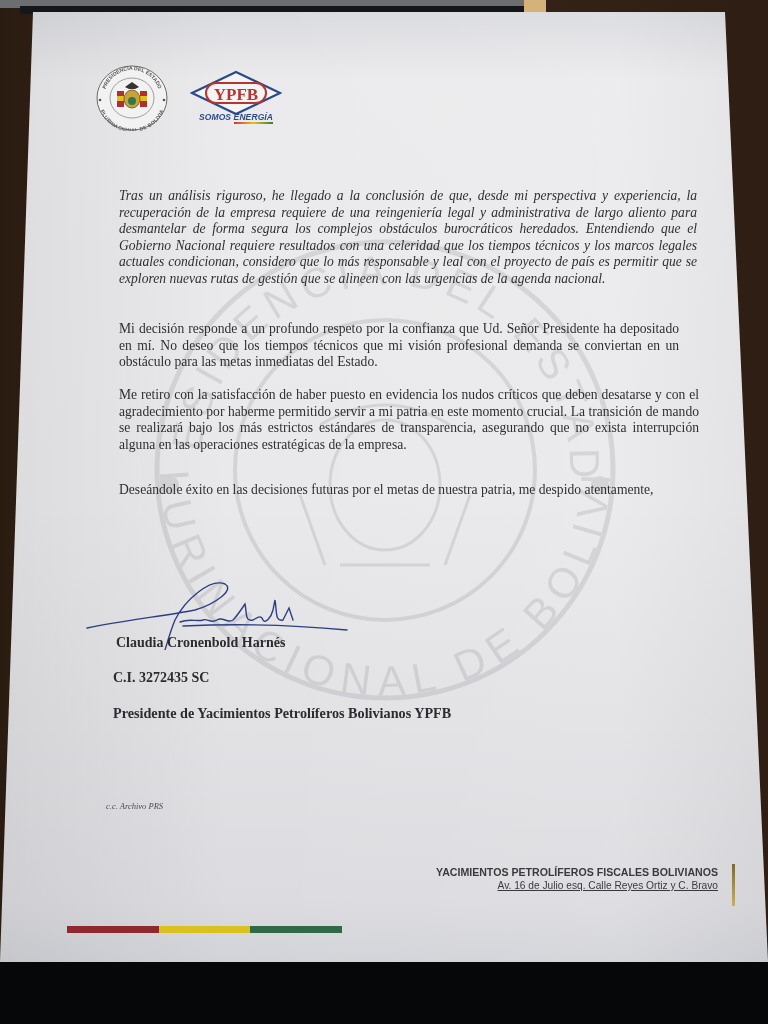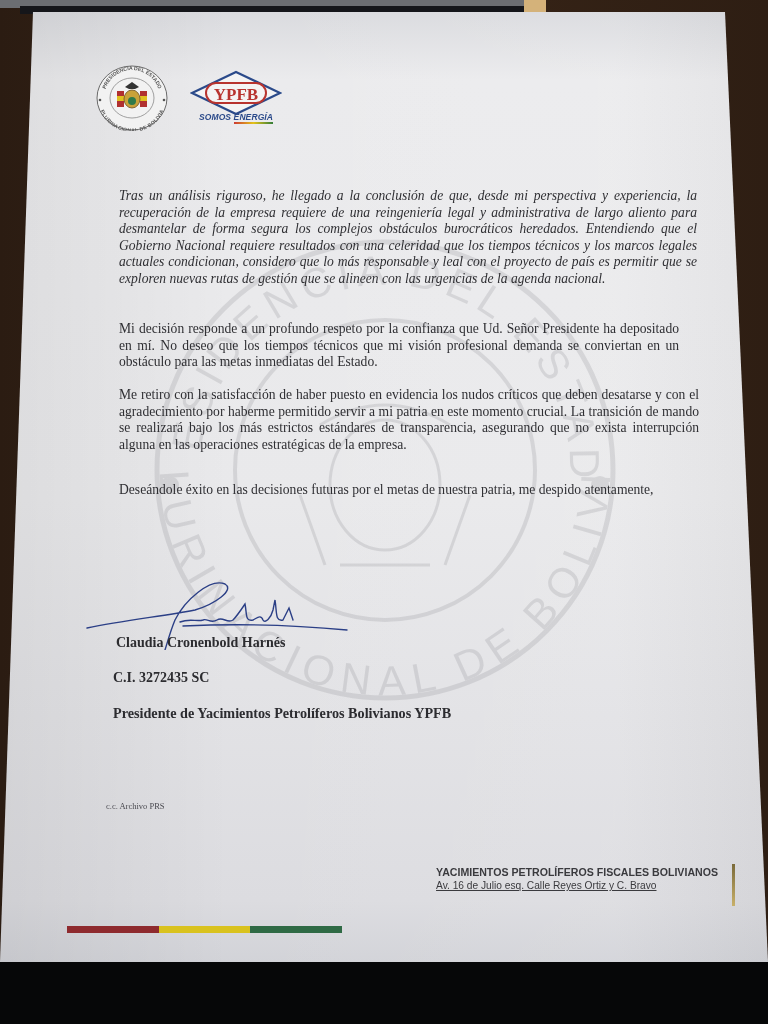--- a/index.html
+++ b/index.html
@@ -76,24 +76,24 @@
     .sig-ci {
       position: absolute; left: 113px; top: 670px;
       font-weight: bold; font-size: 14px; color: #2c2c30;
     }
     .sig-title {
       position: absolute; left: 113px; top: 705px;
       font-weight: bold; font-size: 14.2px; color: #2c2c30;
     }
     .cc {
       position: absolute; left: 106px; top: 801px;
-      font-size: 8.5px; color: #4a4a50;
+      font-style: italic; font-size: 8.5px; color: #4a4a50;
     }
     .footer-company {
-      position: absolute; right: 50px; top: 865px; 
+      position: absolute; right: 50px; top: 865px; text-align: right;
       font-family: "Liberation Sans", sans-serif; color: #3a3a3e;
     }
     .footer-company .name { font-weight: bold; font-size: 10.6px; line-height: 14px; }
     .footer-company .line { font-size: 10.2px; line-height: 13px; text-decoration: underline; }
     .footer-mark {
       position: absolute; left: 732px; top: 864px; width: 3px; height: 42px;
       background: linear-gradient(180deg, #7a6a3a, #c8b06a);
     }
     .flag-bar {
       position: absolute; left: 67px; top: 926px; height: 7px; width: 275px; display: flex;

